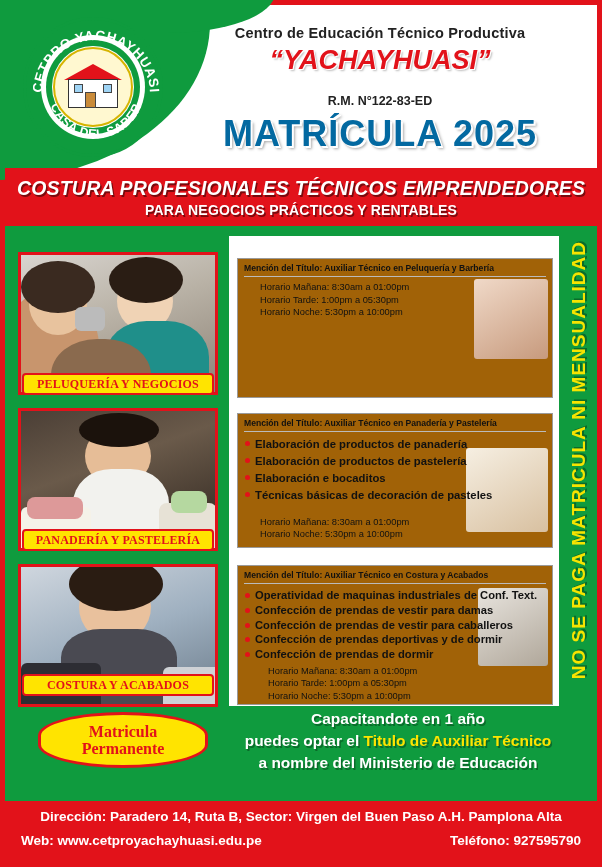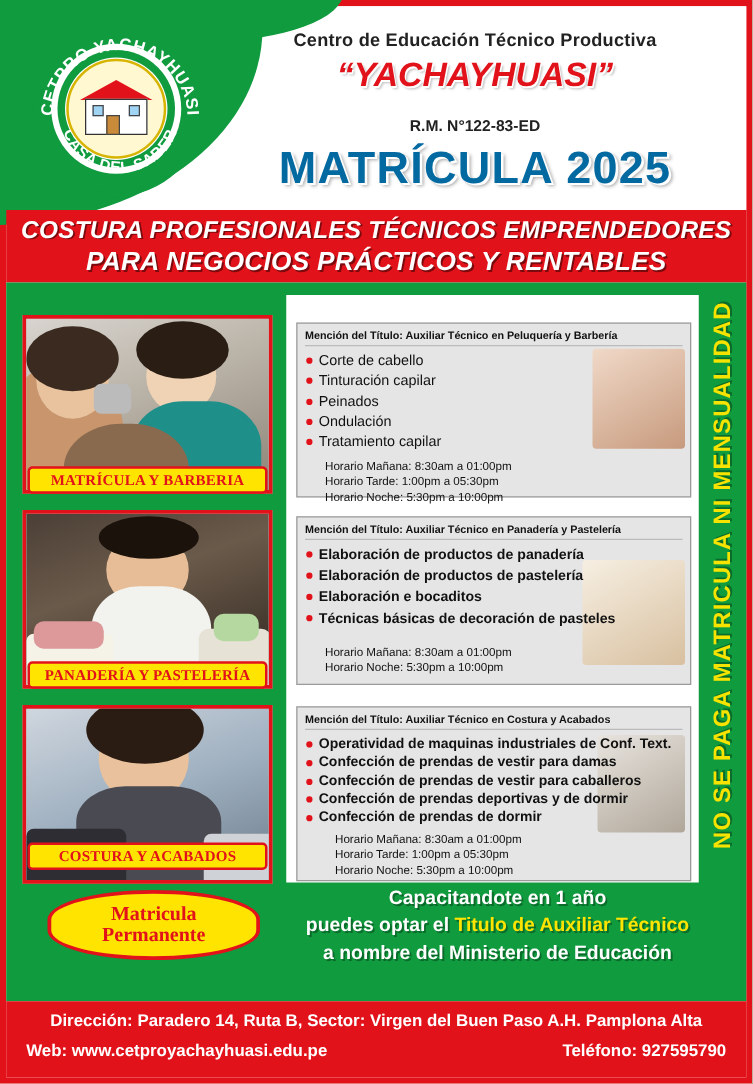--- a/index.html
+++ b/index.html
@@ -105,21 +105,21 @@
     position: absolute; left: 5px; top: 168px; width: 592px; height: 58px;
     background: #e2121a;
     display: flex; flex-direction: column; align-items: center; justify-content: center;
   }
   .red-banner .l1 {
     font-size: 19.5px; font-weight: bold; color: #ffffff; font-style: italic;
     letter-spacing: .2px;
     text-shadow: 1.5px 1.5px 0 #7a0a0d;
   }
   .red-banner .l2 {
-    font-size: 21px; font-weight: bold; color: #ffffff; font-style: italic;
+    font-size: 14px; font-weight: bold; color: #ffffff; 
     letter-spacing: .2px; margin-top: 2px;
     text-shadow: 1.5px 1.5px 0 #7a0a0d;
   }
   
   .body-green {
     position: absolute; left: 5px; top: 226px; width: 592px; height: 575px;
     background: #0f9b3e;
   }
   
   .white-band {
@@ -171,21 +171,21 @@
   #lbl3 { top: 674px; }
   
   .ph { position:absolute; inset:0; }
   .ph1 { background: linear-gradient(160deg,#d8d4cf 0%, #b9b2a6 45%, #8e8478 100%); }
   .ph2 { background: linear-gradient(160deg,#4b3f36 0%, #6a5a4a 40%, #2e251e 100%); }
   .ph3 { background: linear-gradient(160deg,#cfd6de 0%, #9fb0c0 50%, #6d7d8c 100%); }
   .blob { position:absolute; border-radius:50%; }
   
   .panel {
     position: absolute; left: 237px; width: 316px;
-    background: #e5e5e5;
+    background: #a16207;
     border: 1px solid #9a9a9a;
     padding: 4px 6px 5px 6px;
   }
   #panel1 { top: 258px; height: 140px; }
   #panel2 { top: 413px; height: 135px; }
   #panel3 { top: 565px; height: 140px; }
   .mencion {
     font-size: 8.6px; font-weight: bold; color: #111;
     border-bottom: 1px solid #bbb; padding-bottom: 3px; margin-bottom: 4px;
   }
@@ -325,21 +325,21 @@
     <div class="ph ph1"></div>
     <div class="blob" style="left:-18px; top:34px; width:96px; height:118px; background:#c8956d;"></div>
     <div class="blob" style="left:8px; top:18px; width:58px; height:62px; background:#e8c39e;"></div>
     <div class="blob" style="left:0px; top:6px; width:74px; height:52px; background:#3a2a20;"></div>
     <div class="blob" style="left:96px; top:16px; width:56px; height:60px; background:#f0d3b5;"></div>
     <div class="blob" style="left:88px; top:2px; width:74px; height:46px; background:#2a1d14;"></div>
     <div class="blob" style="left:84px; top:66px; width:104px; height:90px; background:#1f8f8a; border-radius:40% 40% 10% 10%;"></div>
     <div class="blob" style="left:54px; top:52px; width:30px; height:24px; background:#bbb; border-radius:6px;"></div>
     <div class="blob" style="left:30px; top:84px; width:100px; height:78px; background:#8a6a4e; border-radius:46% 46% 10% 10%;"></div>
   </div>
-  <div class="photo-label" id="lbl1">MATRÍCULA Y BARBERIA</div>
+  <div class="photo-label" id="lbl1">PELUQUERÍA Y NEGOCIOS</div>
 
   <div class="photo-card" id="card2">
     <div class="ph ph2"></div>
     <div class="blob" style="left:64px; top:14px; width:66px; height:62px; background:#e6bd97;"></div>
     <div class="blob" style="left:58px; top:2px; width:80px; height:34px; background:#1b120c;"></div>
     <div class="blob" style="left:52px; top:58px; width:96px; height:86px; background:#f2f2ee; border-radius:40% 40% 4% 4%;"></div>
     <div class="blob" style="left:0px; top:96px; width:70px; height:48px; background:#f5f2e8; border-radius:6px;"></div>
     <div class="blob" style="left:6px; top:86px; width:56px; height:22px; background:#d99; border-radius:8px;"></div>
     <div class="blob" style="left:138px; top:92px; width:58px; height:52px; background:#e7e2d6; border-radius:8px;"></div>
     <div class="blob" style="left:150px; top:80px; width:36px; height:22px; background:#b5d8a0; border-radius:8px;"></div>
@@ -352,27 +352,20 @@
     <div class="blob" style="left:48px; top:-10px; width:94px; height:54px; background:#2a1c12;"></div>
     <div class="blob" style="left:40px; top:62px; width:116px; height:84px; background:#4a4a52; border-radius:34% 34% 6% 6%;"></div>
     <div class="blob" style="left:0px; top:96px; width:80px; height:48px; background:#2d2d33; border-radius:6px;"></div>
     <div class="blob" style="left:142px; top:100px; width:62px; height:44px; background:#cfd2d6; border-radius:6px;"></div>
   </div>
   <div class="photo-label" id="lbl3">COSTURA Y ACABADOS</div>
 
   <div class="panel" id="panel1">
     <div class="mencion">Mención del Título: Auxiliar Técnico en Peluquería y Barbería</div>
     <div class="panel-photo" id="pp1"></div>
-    <ul class="bullets">
-      <li>Corte de cabello</li>
-      <li>Tinturación capilar</li>
-      <li>Peinados</li>
-      <li>Ondulación</li>
-      <li>Tratamiento capilar</li>
-    </ul>
     <div class="horario">
       <div>Horario Mañana: 8:30am a 01:00pm</div>
       <div>Horario Tarde: 1:00pm a 05:30pm</div>
       <div>Horario Noche: 5:30pm a 10:00pm</div>
     </div>
   </div>
 
   <div class="panel" id="panel2">
     <div class="mencion">Mención del Título: Auxiliar Técnico en Panadería y Pastelería</div>
     <div class="panel-photo" id="pp2"></div>

